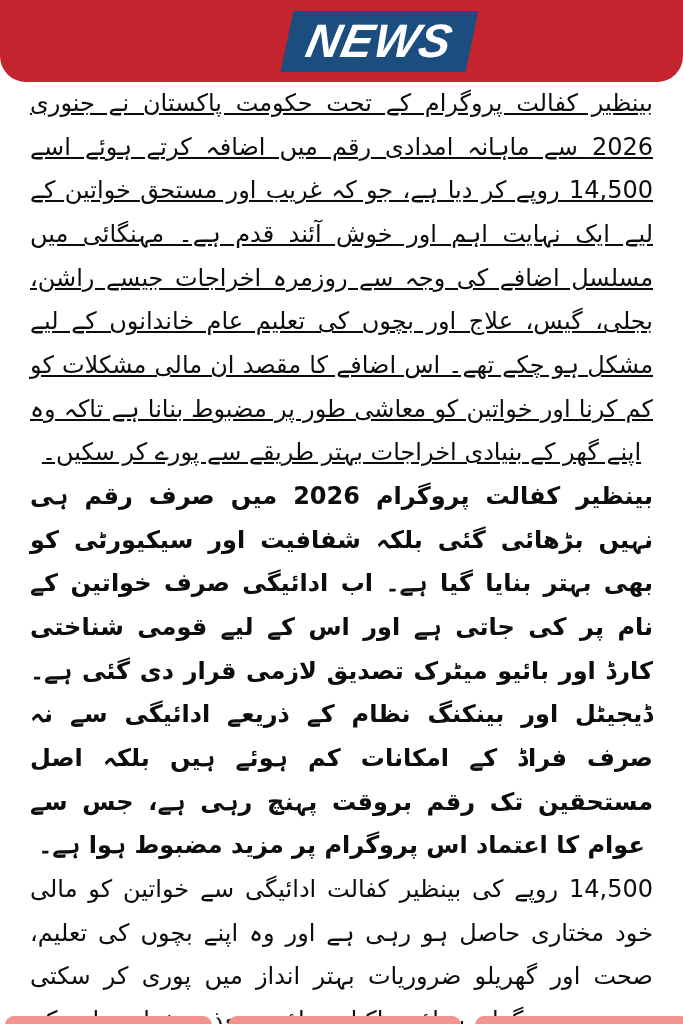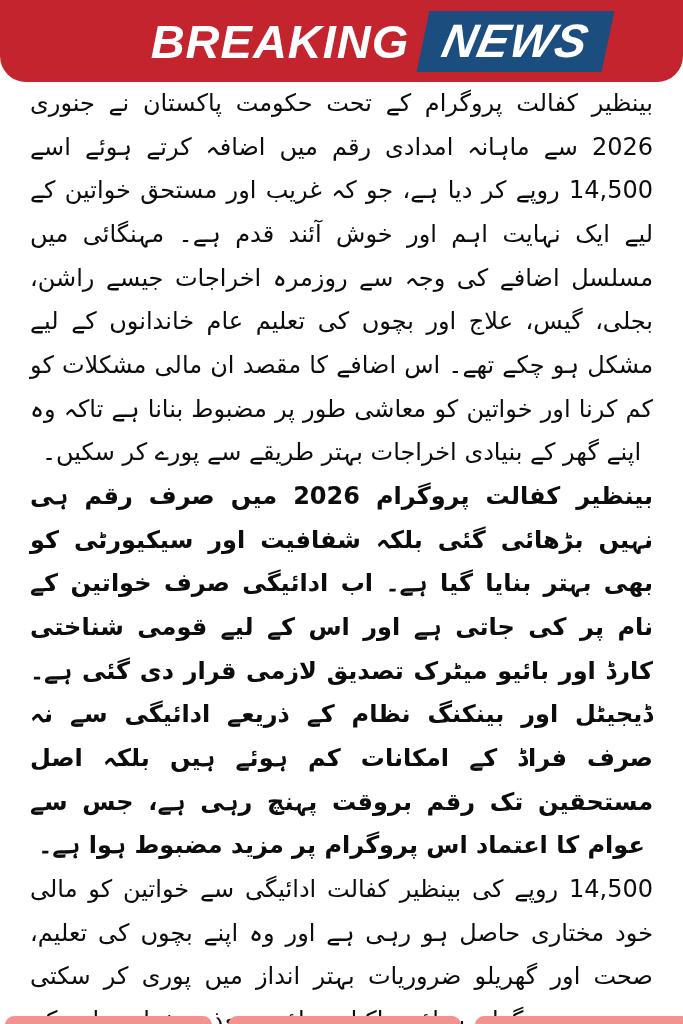--- a/index.html
+++ b/index.html
@@ -75,21 +75,21 @@
     direction: rtl;
     unicode-bidi: plaintext;
     text-align: justify;
     text-align-last: center;
     color: #0d0d0d;
     font-family: "DejaVu Sans", sans-serif;
     font-size: 24px;
     line-height: 1.82;
     margin: 0;
   }
-  .para-1 { margin-top: 26px; }
+  .para-1 { margin-top: 26px; text-decoration: underline; }
   .para-2 { margin-top: 44px; font-weight: bold; }
   .para-3 { margin-top: 42px; }
 
   
   .footer-bars {
     position: absolute;
     left: 0;
     bottom: 0;
     width: 683px;
     height: 8px;
@@ -103,21 +103,20 @@
   }
   .footer-bar.b1 { left: 5px;   width: 207px; }
   .footer-bar.b2 { left: 228px; width: 233px; }
   .footer-bar.b3 { left: 475px; width: 215px; }
 </style>
 </head>
 <body>
 
 <header class="banner">
   <div class="banner-inner">
-    <span class="breaking-label">BREAKING</span>
     <span class="news-badge">
       <span class="news-label">NEWS</span>
     </span>
   </div>
 </header>
 
 <main class="article">
   <p class="para-1">بینظیر کفالت پروگرام کے تحت حکومت پاکستان نے جنوری 2026 سے ماہانہ امدادی رقم میں اضافہ کرتے ہوئے اسے 14,500 روپے کر دیا ہے، جو کہ غریب اور مستحق خواتین کے لیے ایک نہایت اہم اور خوش آئند قدم ہے۔ مہنگائی میں مسلسل اضافے کی وجہ سے روزمرہ اخراجات جیسے راشن، بجلی، گیس، علاج اور بچوں کی تعلیم عام خاندانوں کے لیے مشکل ہو چکے تھے۔ اس اضافے کا مقصد ان مالی مشکلات کو کم کرنا اور خواتین کو معاشی طور پر مضبوط بنانا ہے تاکہ وہ اپنے گھر کے بنیادی اخراجات بہتر طریقے سے پورے کر سکیں۔</p>
   <p class="para-2">بینظیر کفالت پروگرام 2026 میں صرف رقم ہی نہیں بڑھائی گئی بلکہ شفافیت اور سیکیورٹی کو بھی بہتر بنایا گیا ہے۔ اب ادائیگی صرف خواتین کے نام پر کی جاتی ہے اور اس کے لیے قومی شناختی کارڈ اور بائیو میٹرک تصدیق لازمی قرار دی گئی ہے۔ ڈیجیٹل اور بینکنگ نظام کے ذریعے ادائیگی سے نہ صرف فراڈ کے امکانات کم ہوئے ہیں بلکہ اصل مستحقین تک رقم بروقت پہنچ رہی ہے، جس سے عوام کا اعتماد اس پروگرام پر مزید مضبوط ہوا ہے۔</p>
   <p class="para-3">14,500 روپے کی بینظیر کفالت ادائیگی سے خواتین کو مالی خود مختاری حاصل ہو رہی ہے اور وہ اپنے بچوں کی تعلیم، صحت اور گھریلو ضروریات بہتر انداز میں پوری کر سکتی ہیں۔ یہ پروگرام بیواؤں، اکیلی ماؤں، معذور خواتین اور کم آمدنی والے گھرانوں کے لیے ایک مضبوط سہارا بن چکا ہے۔ حکومت کی جانب سے واضح ہدایات دی گئی ہیں کہ مستفید ہونے والی خواتین اپنا شناختی ڈیٹا اپ ڈیٹ رکھیں اور صرف سرکاری مراکز سے ہی ادائیگی وصول کریں تاکہ کسی قسم کی رکاوٹ یا تاخیر سے بچا جا سکے۔</p>

